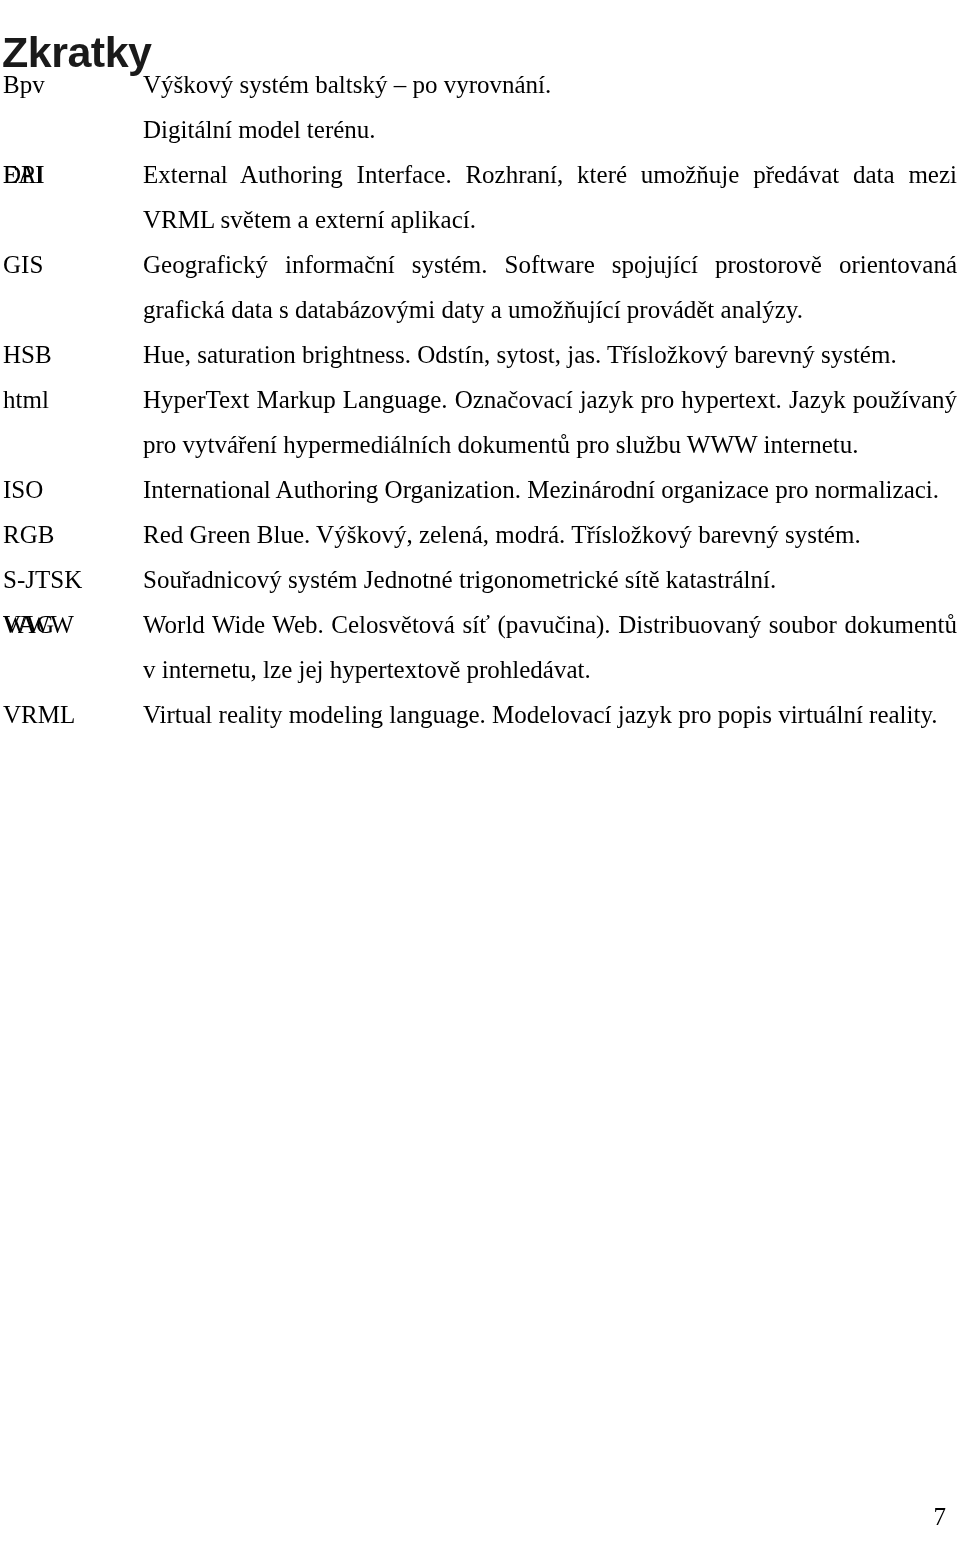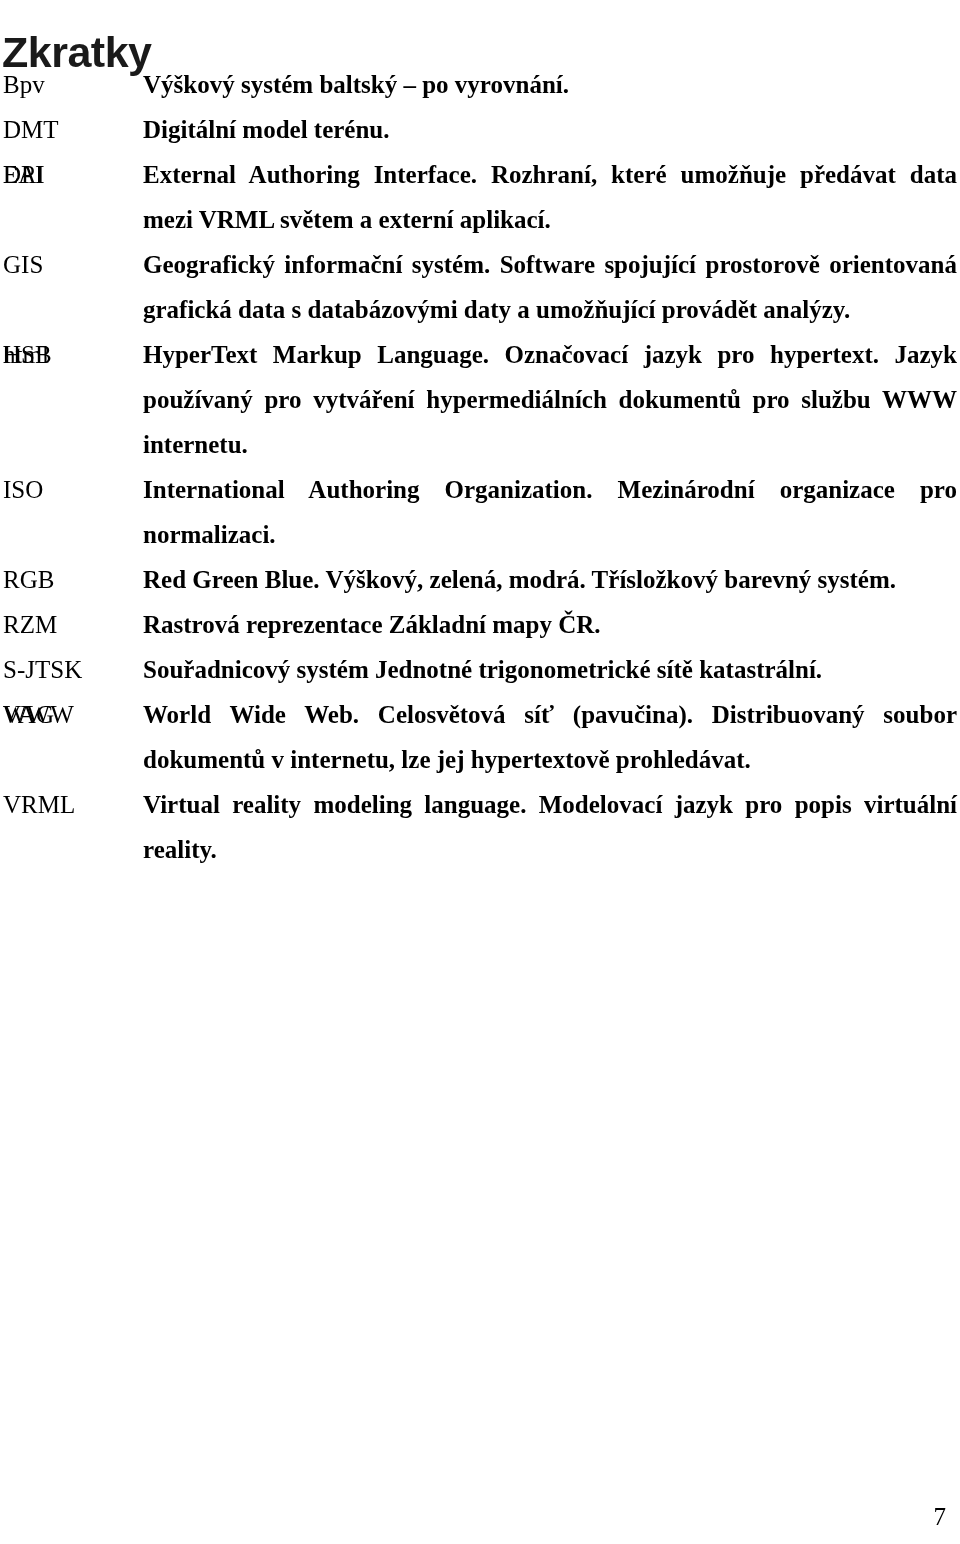--- a/index.html
+++ b/index.html
@@ -61,21 +61,20 @@
 
   .defn {
     margin-left: 143px;
     margin-right: 3px;
     width: 814px;
     font-size: 25px;
     line-height: 45px;
     text-align: justify;
     text-justify: inter-word;
     hyphens: none;
-    font-weight: bold;
   }
   .defn.nojust { text-align: left; }
 
   
   .entry.wide-term .term { width: 165px; }
   .entry.wide-term .defn { margin-left: 168px; width: 789px; }
 
   #page-number {
     position: absolute;
     right: 14px;
@@ -92,52 +91,48 @@
 <div class="page">
 
   <h1 id="page-title">Zkratky</h1>
 
   <div id="glossary">
       <div class="entry">
         <div class="term">Bpv</div>
         <div class="defn nojust">Výškový systém baltský – po vyrovnání.</div>
       </div>
       <div class="entry">
-        <div class="term">DMT</div>
         <div class="defn nojust">Digitální model terénu.</div>
       </div>
       <div class="entry">
         <div class="term">DPI</div>
       </div>
       <div class="entry">
         <div class="term">EAI</div>
         <div class="defn">External Authoring Interface. Rozhraní, které umožňuje předávat data mezi VRML světem a externí aplikací.</div>
       </div>
       <div class="entry">
         <div class="term">GIS</div>
         <div class="defn">Geografický informační systém. Software spojující prostorově orientovaná grafická data s databázovými daty a umožňující provádět analýzy.</div>
       </div>
       <div class="entry">
         <div class="term">HSB</div>
+        <div class="defn nojust">Hue, saturation brightness. Odstín, sytost, jas. Třísložkový barevný systém.</div>
       </div>
       <div class="entry">
         <div class="term">html</div>
         <div class="defn">HyperText Markup Language. Označovací jazyk pro hypertext. Jazyk používaný pro vytváření hypermediálních dokumentů pro službu WWW internetu.</div>
       </div>
       <div class="entry">
         <div class="term">ISO</div>
         <div class="defn">International Authoring Organization. Mezinárodní organizace pro normalizaci.</div>
       </div>
       <div class="entry">
         <div class="term">RGB</div>
         <div class="defn nojust">Red Green Blue. Výškový, zelená, modrá. Třísložkový barevný systém.</div>
-      </div>
-      <div class="entry">
-        <div class="term">RZM</div>
-        <div class="defn nojust">Rastrová reprezentace Základní mapy ČR.</div>
       </div>
       <div class="entry">
         <div class="term">S-JTSK</div>
         <div class="defn nojust">Souřadnicový systém Jednotné trigonometrické sítě katastrální.</div>
       </div>
       <div class="entry">
         <div class="term">VAG</div>
       </div>
       <div class="entry">
         <div class="term">WWW</div>

